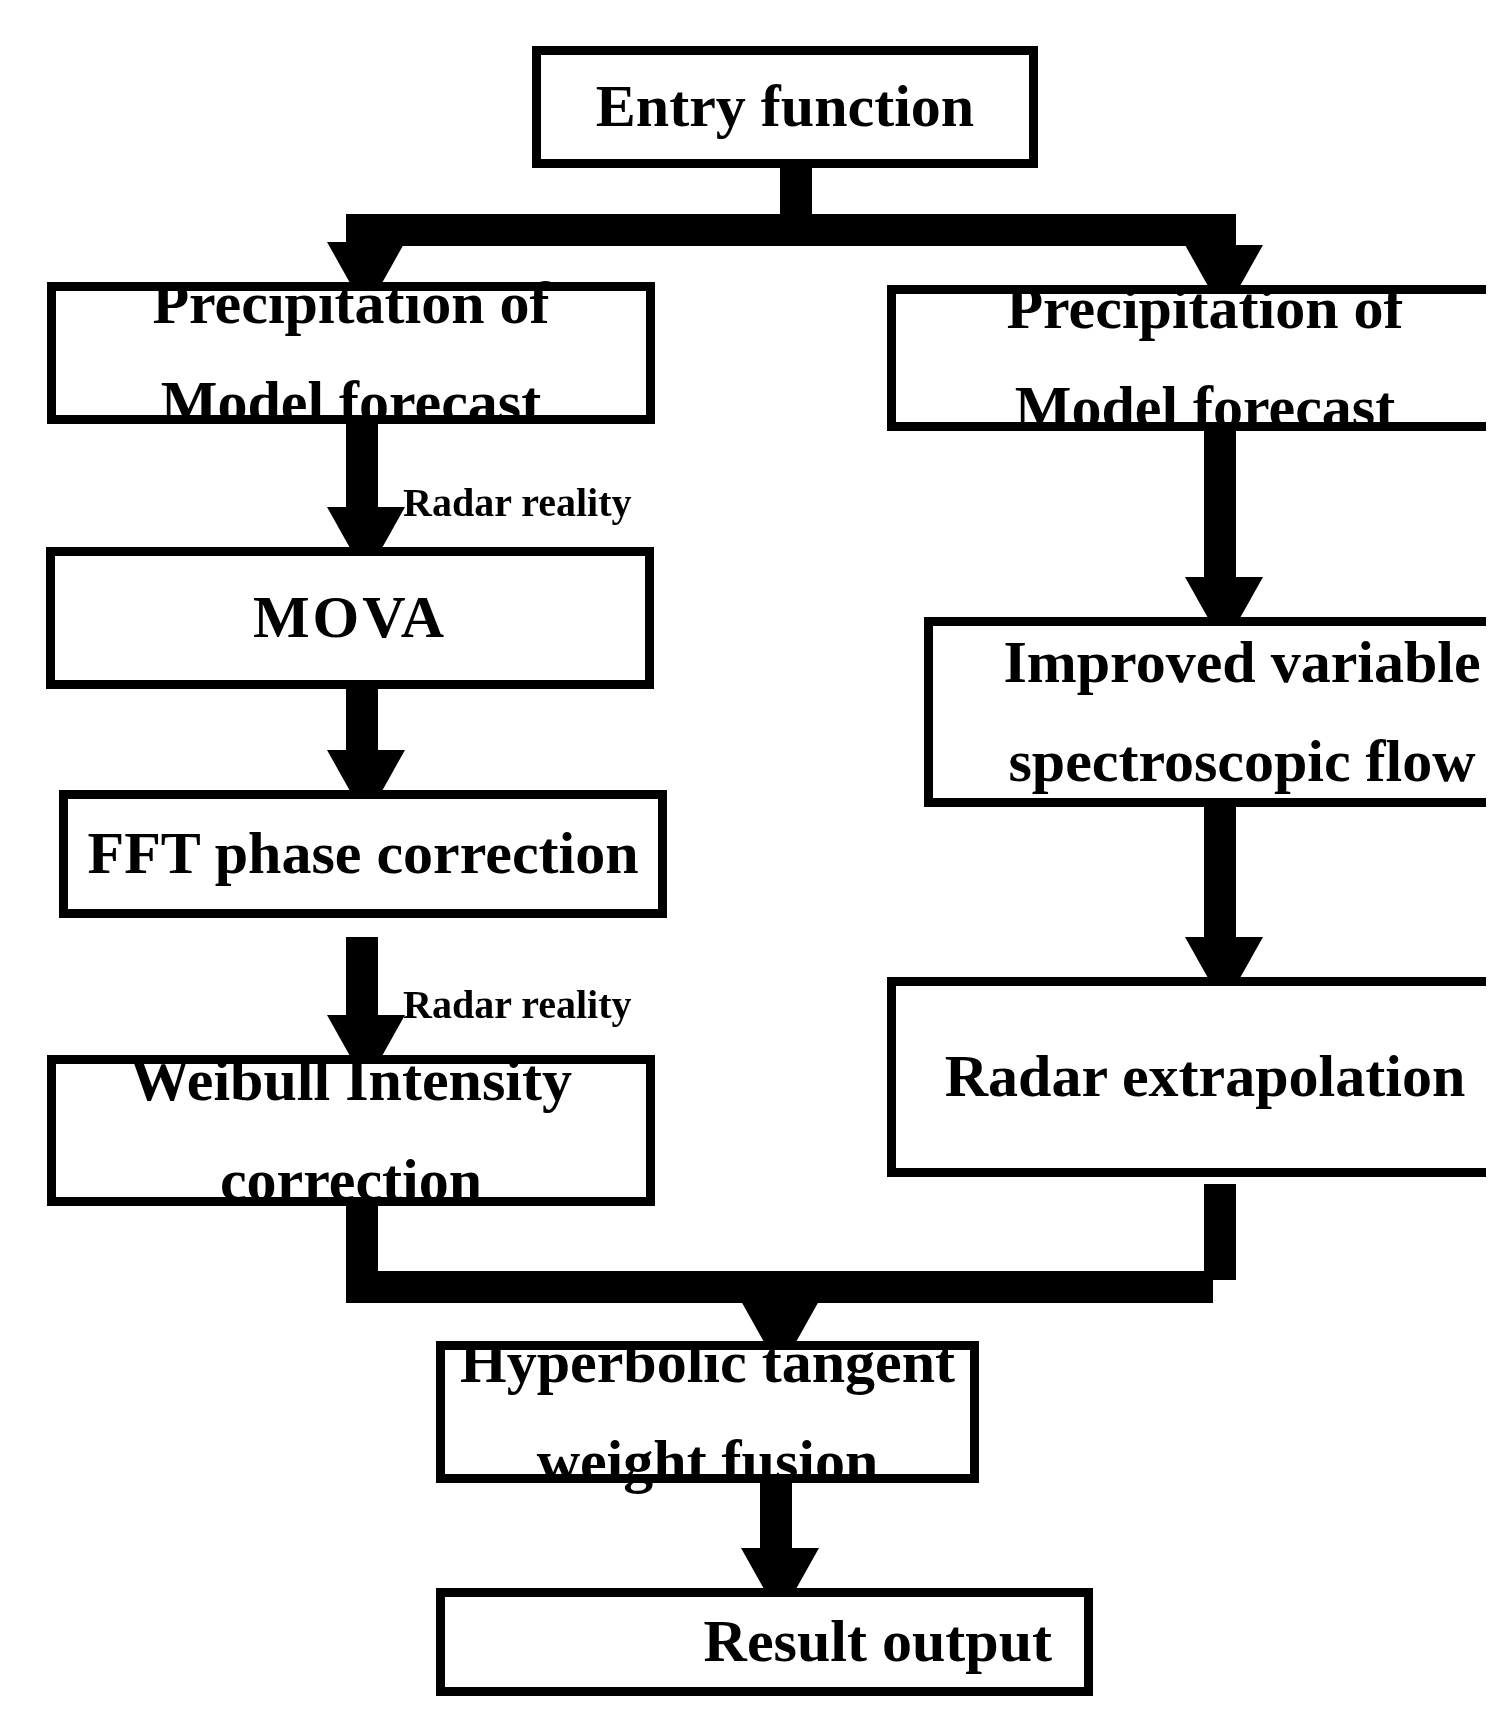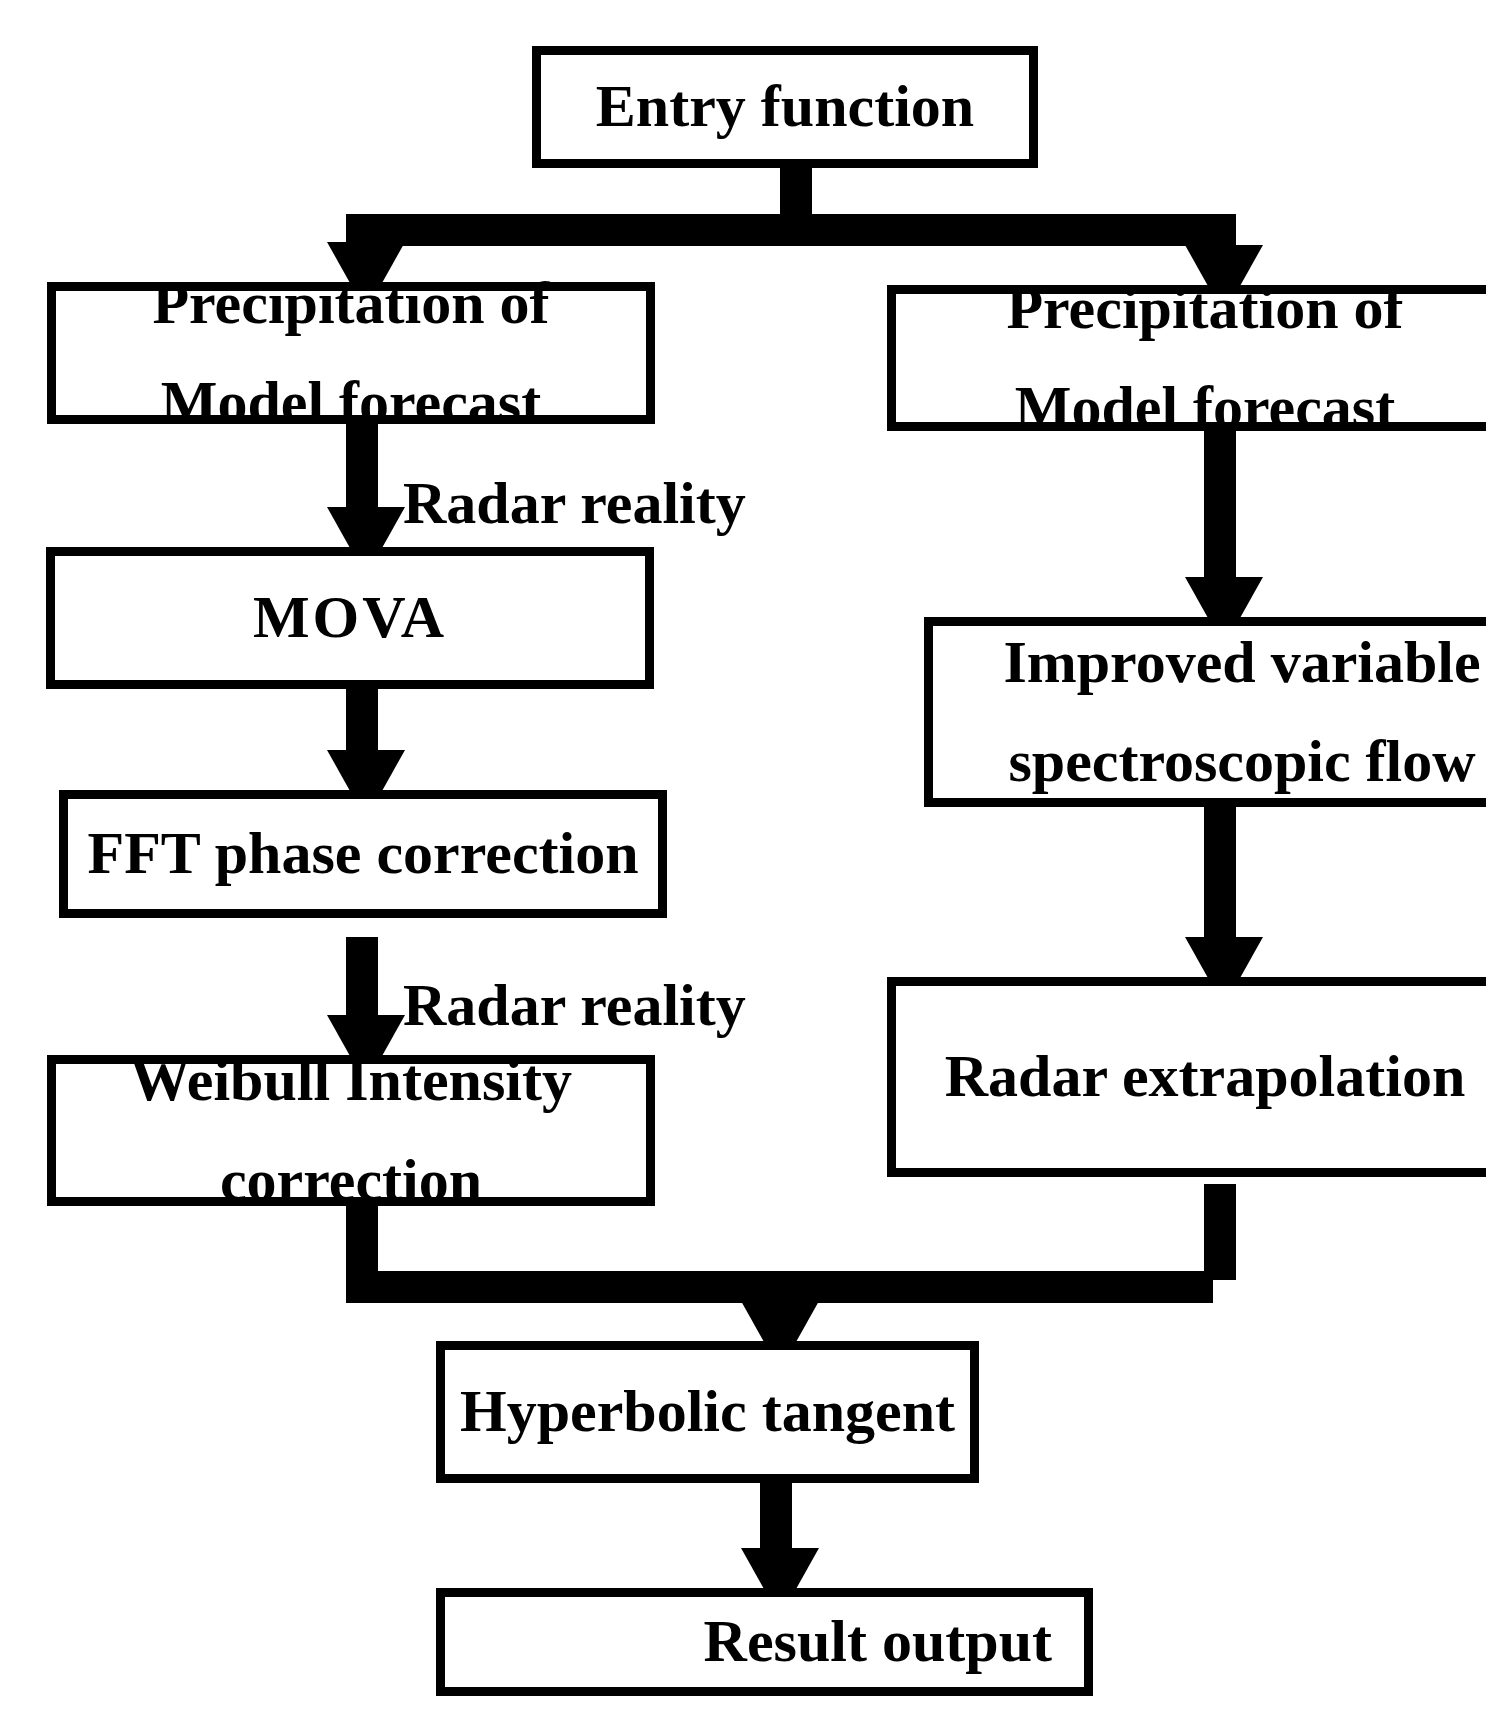--- a/index.html
+++ b/index.html
@@ -32,21 +32,21 @@
   .arrowhead {
     position: absolute;
     width: 0; height: 0;
     border-left: 23px solid transparent;
     border-right: 23px solid transparent;
     border-top: 41px solid #000000;
   }
   .edge-label {
     position: absolute;
     font-weight: bold;
-    font-size: 60px;
+    font-size: 40px;
     line-height: 70px;
     white-space: nowrap;
   }
 </style>
 </head>
 <body>
 
 <div class="canvas">
 
   <div class="box" style="left:500px; top:14px; width:506px; height:122px;">
@@ -80,20 +80,21 @@
     <span>Improved variable</span>
     <span>spectroscopic flow</span>
   </div>
 
   <div class="box" style="left:855px; top:945px; width:636px; height:200px;">
     <span>Radar extrapolation</span>
   </div>
 
   <div class="box" style="left:404px; top:1309px; width:543px; height:142px;">
     <span>Hyperbolic tangent</span>
+    <span>weight fusion</span>
   </div>
 
   <div class="box" style="left:404px; top:1556px; width:657px; height:108px;align-items:flex-end;">
     <span>Result output</span>
   </div>
 
   <div class="edge-label" style="left:355px; top:420px;">Radar reality</div>
   <div class="edge-label" style="left:355px; top:922px;">Radar reality</div>
 
   <div class="vline" style="left:748px; top:134px; height:57px;"></div>

